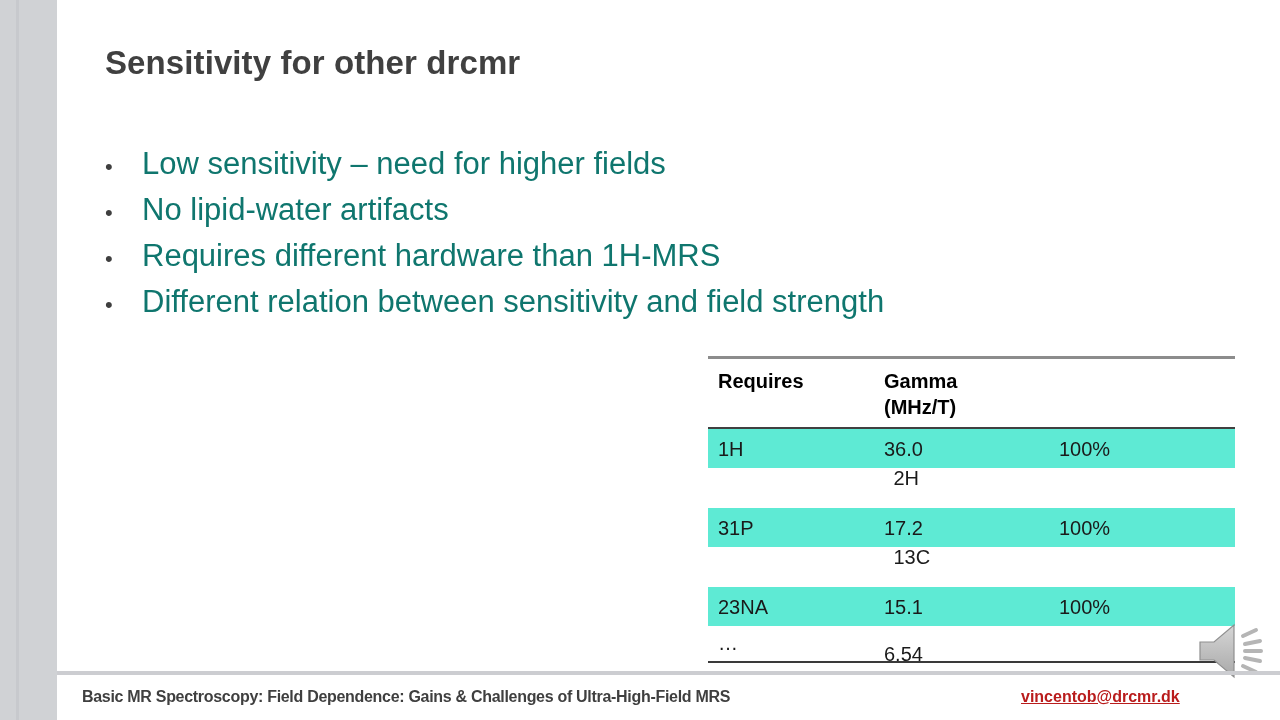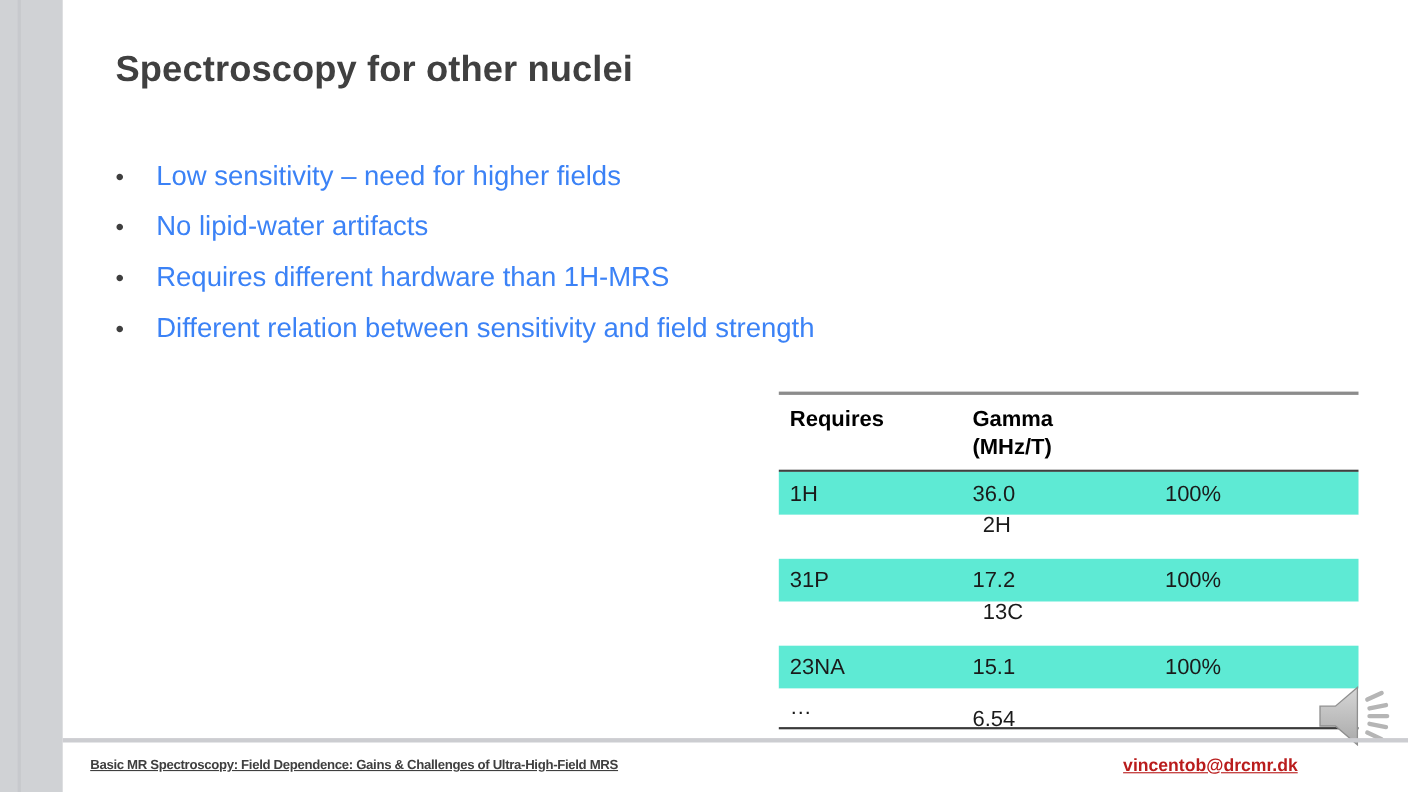--- a/index.html
+++ b/index.html
@@ -59,22 +59,22 @@
     height: 46px;
   }
   .bullet-marker {
     width: 37px;
     flex: 0 0 37px;
     font-size: 22px;
     color: #3f3f3f;
     line-height: 1;
   }
   .bullet-text {
-    font-size: 25px;
-    color: #3b82f6;
+    font-size: 31px;
+    color: #0f766e;
     white-space: nowrap;
     line-height: 1;
   }
 
   
   #nuclei-table {
     position: absolute;
     left: 708px;
     top: 356px;
     width: 527px;
@@ -147,46 +147,45 @@
     left: 57px;
     top: 671px;
     width: 1223px;
     height: 4px;
     background: #cccdd1;
   }
   #footer-left {
     position: absolute;
     left: 82px;
     top: 688px;
-    font-size: 12px;
+    font-size: 16px;
     font-weight: bold;
     color: #3f3f3f;
     white-space: nowrap;
     letter-spacing: -0.3px;
-    text-decoration: underline;
   }
   #footer-right {
     position: absolute;
     left: 1021px;
     top: 688px;
     font-size: 16px;
     font-weight: bold;
     color: #b91c1c;
     white-space: nowrap;
     text-decoration: underline;
   }
 </style>
 </head>
 <body>
 
 <div id="slide-sidebar-strip">
   <div id="slide-sidebar-accent"></div>
 </div>
 
-<div id="slide-title">Spectroscopy for other nuclei</div>
+<div id="slide-title">Sensitivity for other drcmr</div>
 
 <div id="bullet-list">
 
   <div class="bullet-row">
     <span class="bullet-marker">•</span>
     <span class="bullet-text">Low sensitivity – need for higher fields</span>
   </div>
 
   <div class="bullet-row">
     <span class="bullet-marker">•</span>

